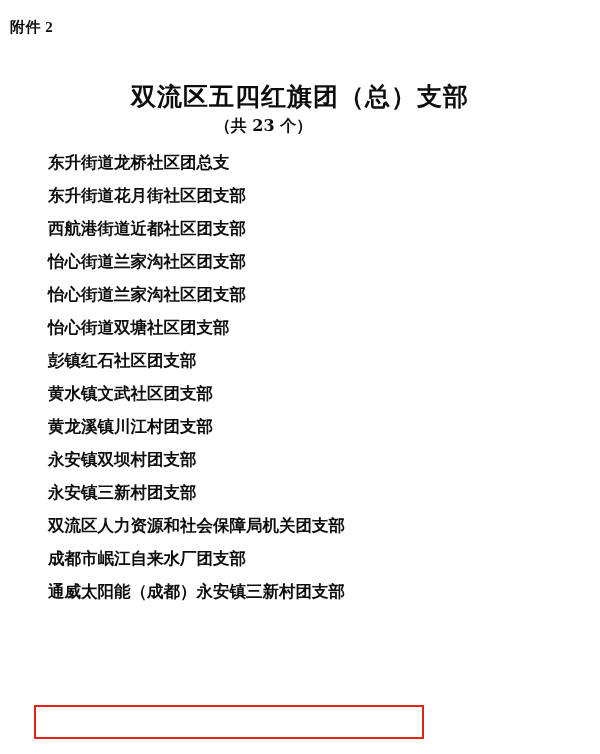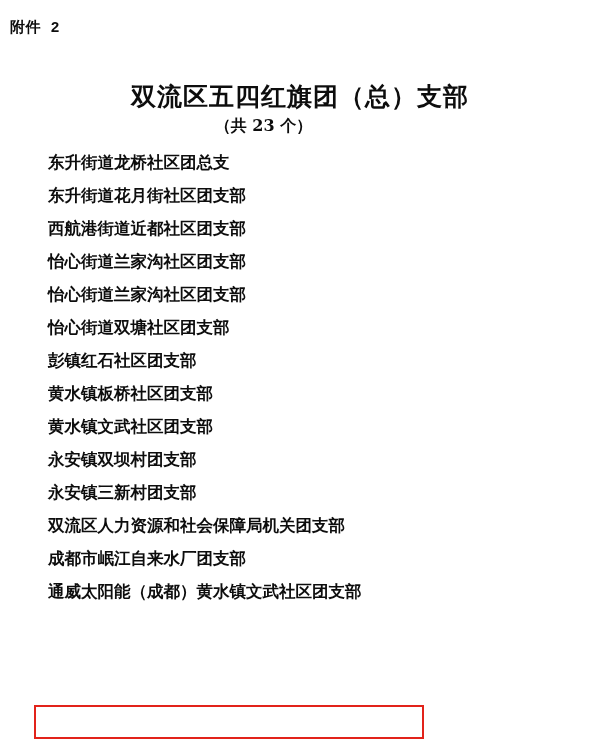--- a/index.html
+++ b/index.html
@@ -22,21 +22,21 @@
     box-sizing: border-box;
     padding: 0;
   }
   .attachment-label {
     position: absolute;
     top: 18px;
     left: 10px;
     font-size: 15px;
     font-weight: bold;
     letter-spacing: 0.5px;
-    font-family: Liberation Mono, monospace;
+    font-family: Liberation Serif, serif;
   }
   .doc-title {
     position: absolute;
     top: 80px;
     left: 0;
     width: 600px;
     text-align: center;
     font-size: 25px;
     font-weight: bold;
     letter-spacing: 1px;
@@ -93,24 +93,24 @@
   <div class="doc-subtitle">（共 23 个）</div>
 
   <ul class="entry-list">
     <li class="entry-item">东升街道龙桥社区团总支</li>
     <li class="entry-item">东升街道花月街社区团支部</li>
     <li class="entry-item">西航港街道近都社区团支部</li>
     <li class="entry-item">怡心街道兰家沟社区团支部</li>
     <li class="entry-item">怡心街道兰家沟社区团支部</li>
     <li class="entry-item">怡心街道双塘社区团支部</li>
     <li class="entry-item">彭镇红石社区团支部</li>
-    <li class="entry-item">黄水镇板桥社区团支部</li>
     <li class="entry-item">黄水镇文武社区团支部</li>
+    <li class="entry-item">黄龙溪镇川江村团支部</li>
     <li class="entry-item">永安镇双坝村团支部</li>
     <li class="entry-item">永安镇三新村团支部</li>
     <li class="entry-item">双流区人力资源和社会保障局机关团支部</li>
     <li class="entry-item">成都市岷江自来水厂团支部</li>
-    <li class="entry-item">通威太阳能（成都）黄水镇文武社区团支部</li>
+    <li class="entry-item">通威太阳能（成都）永安镇三新村团支部</li>
   </ul>
 
   <div class="highlight-box"></div>
 
 </div>
 
 </body></html>

